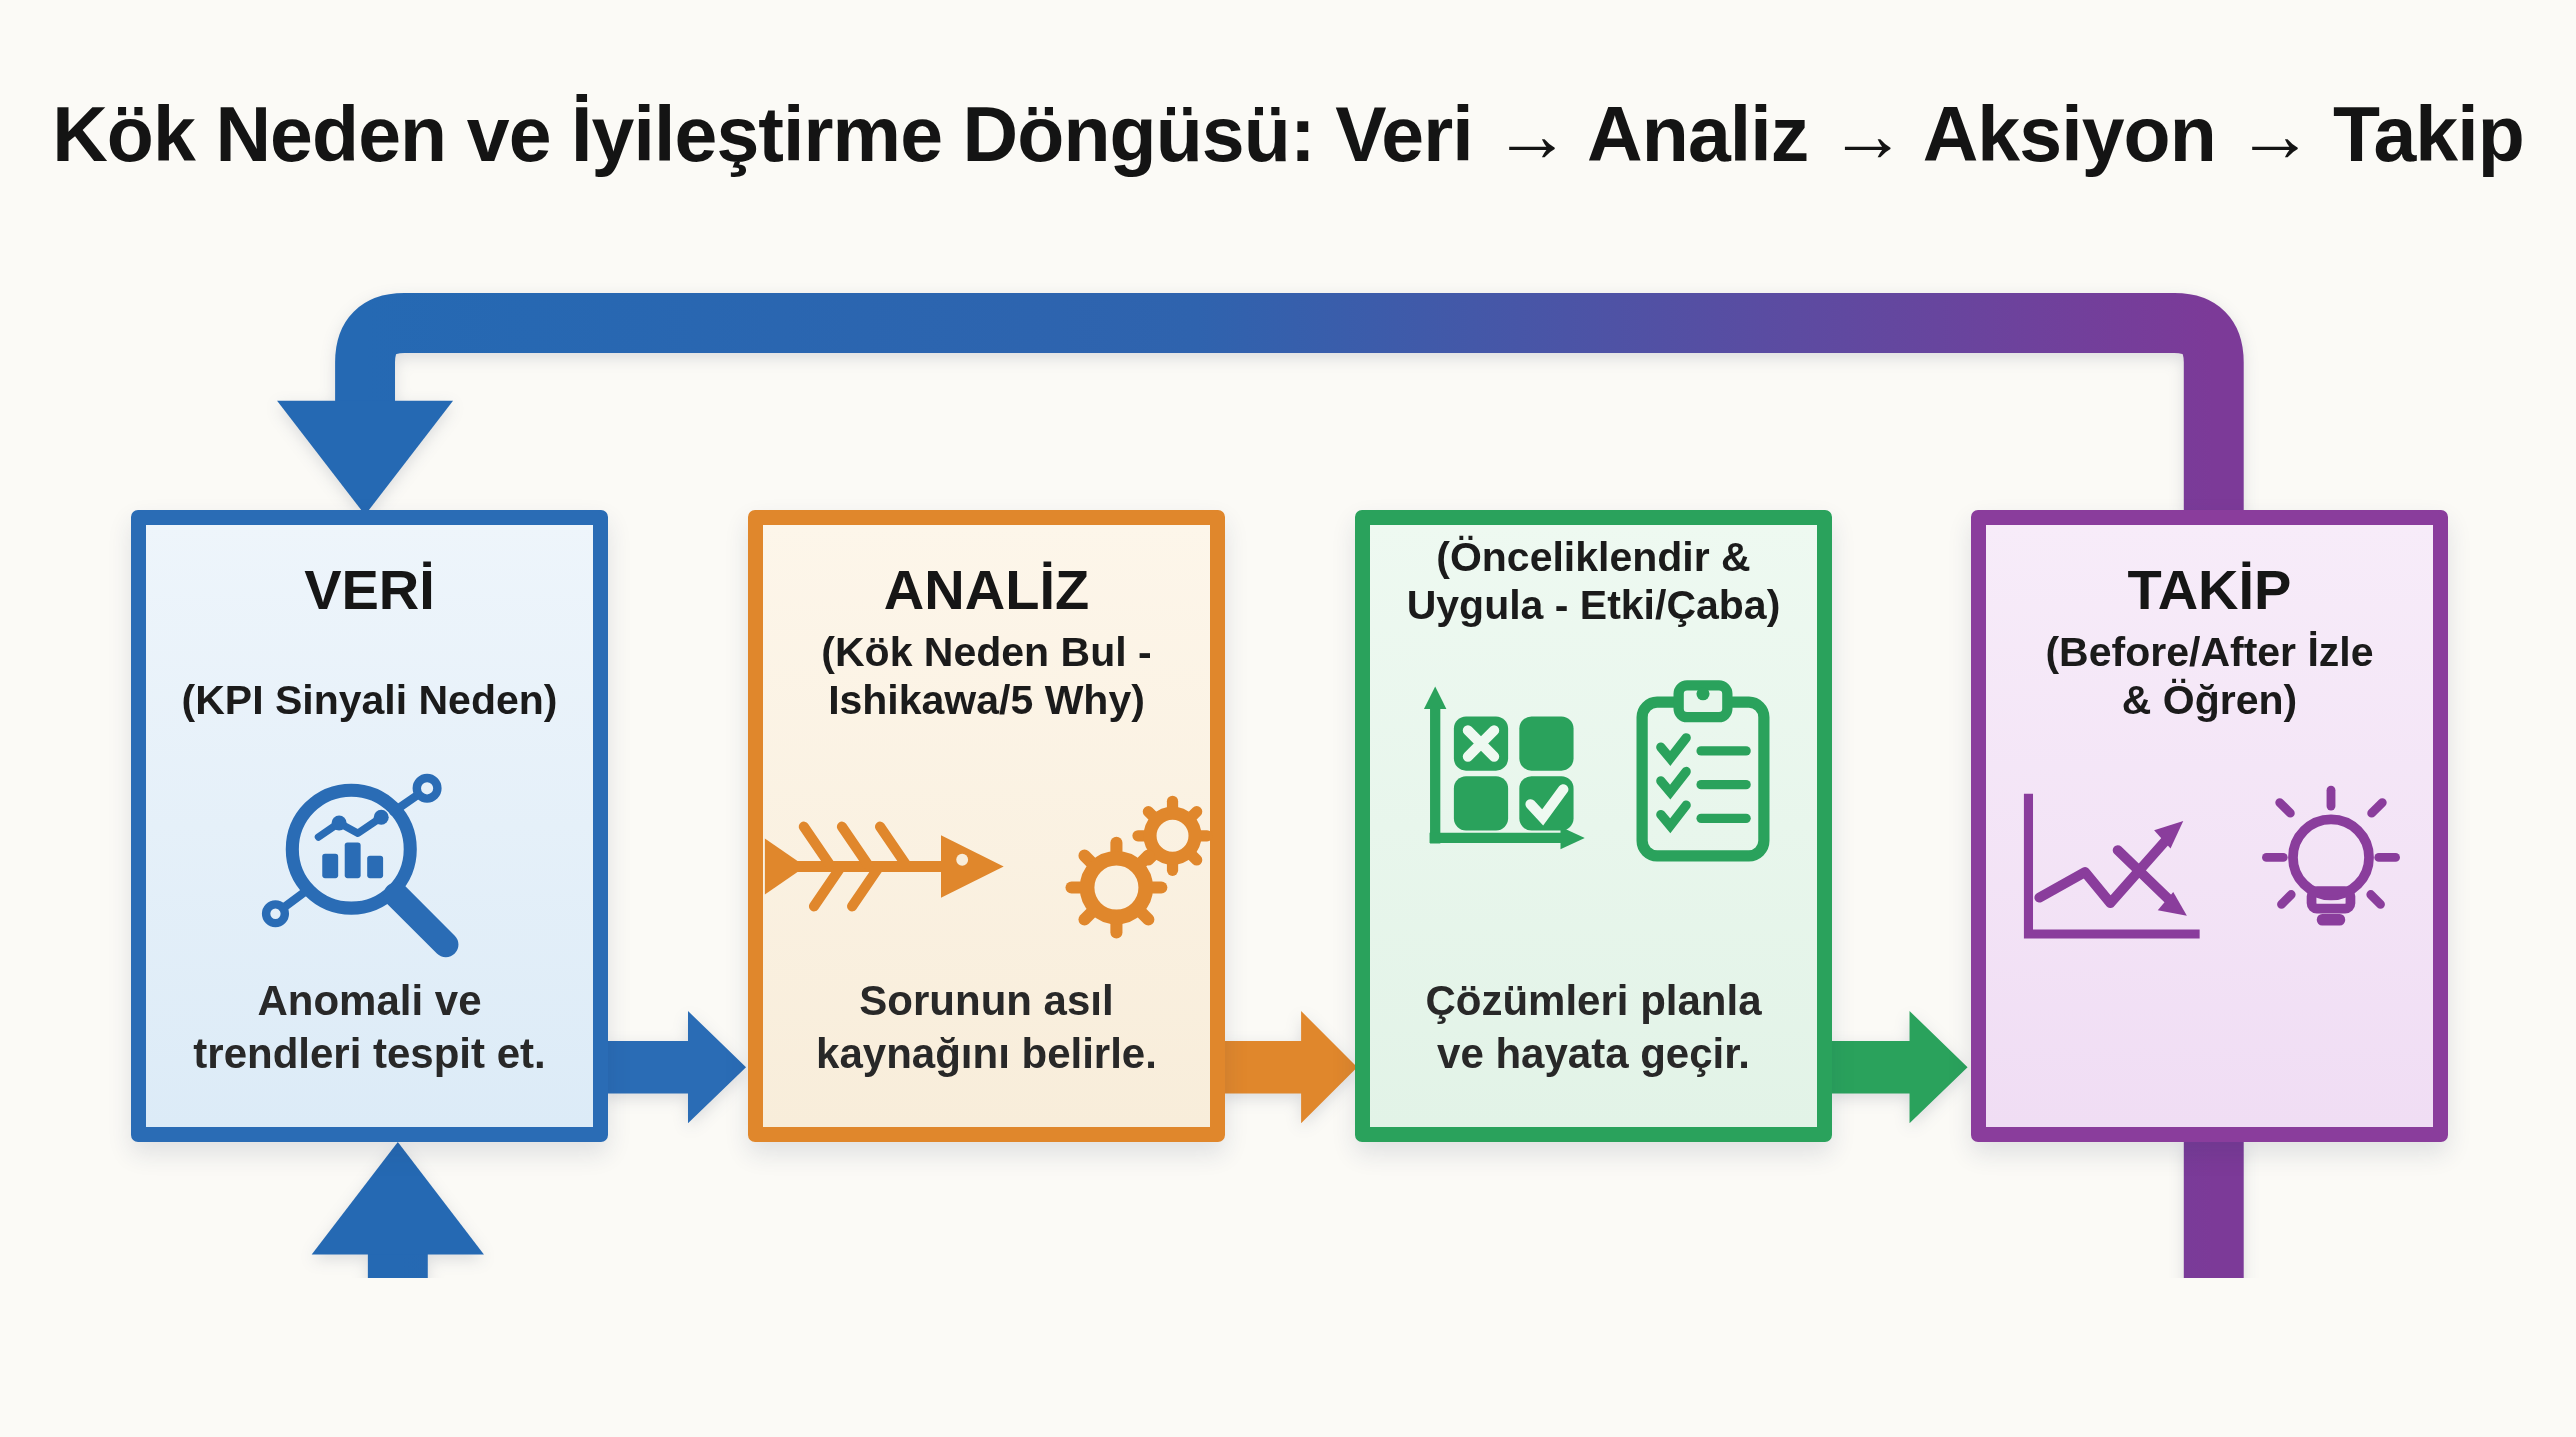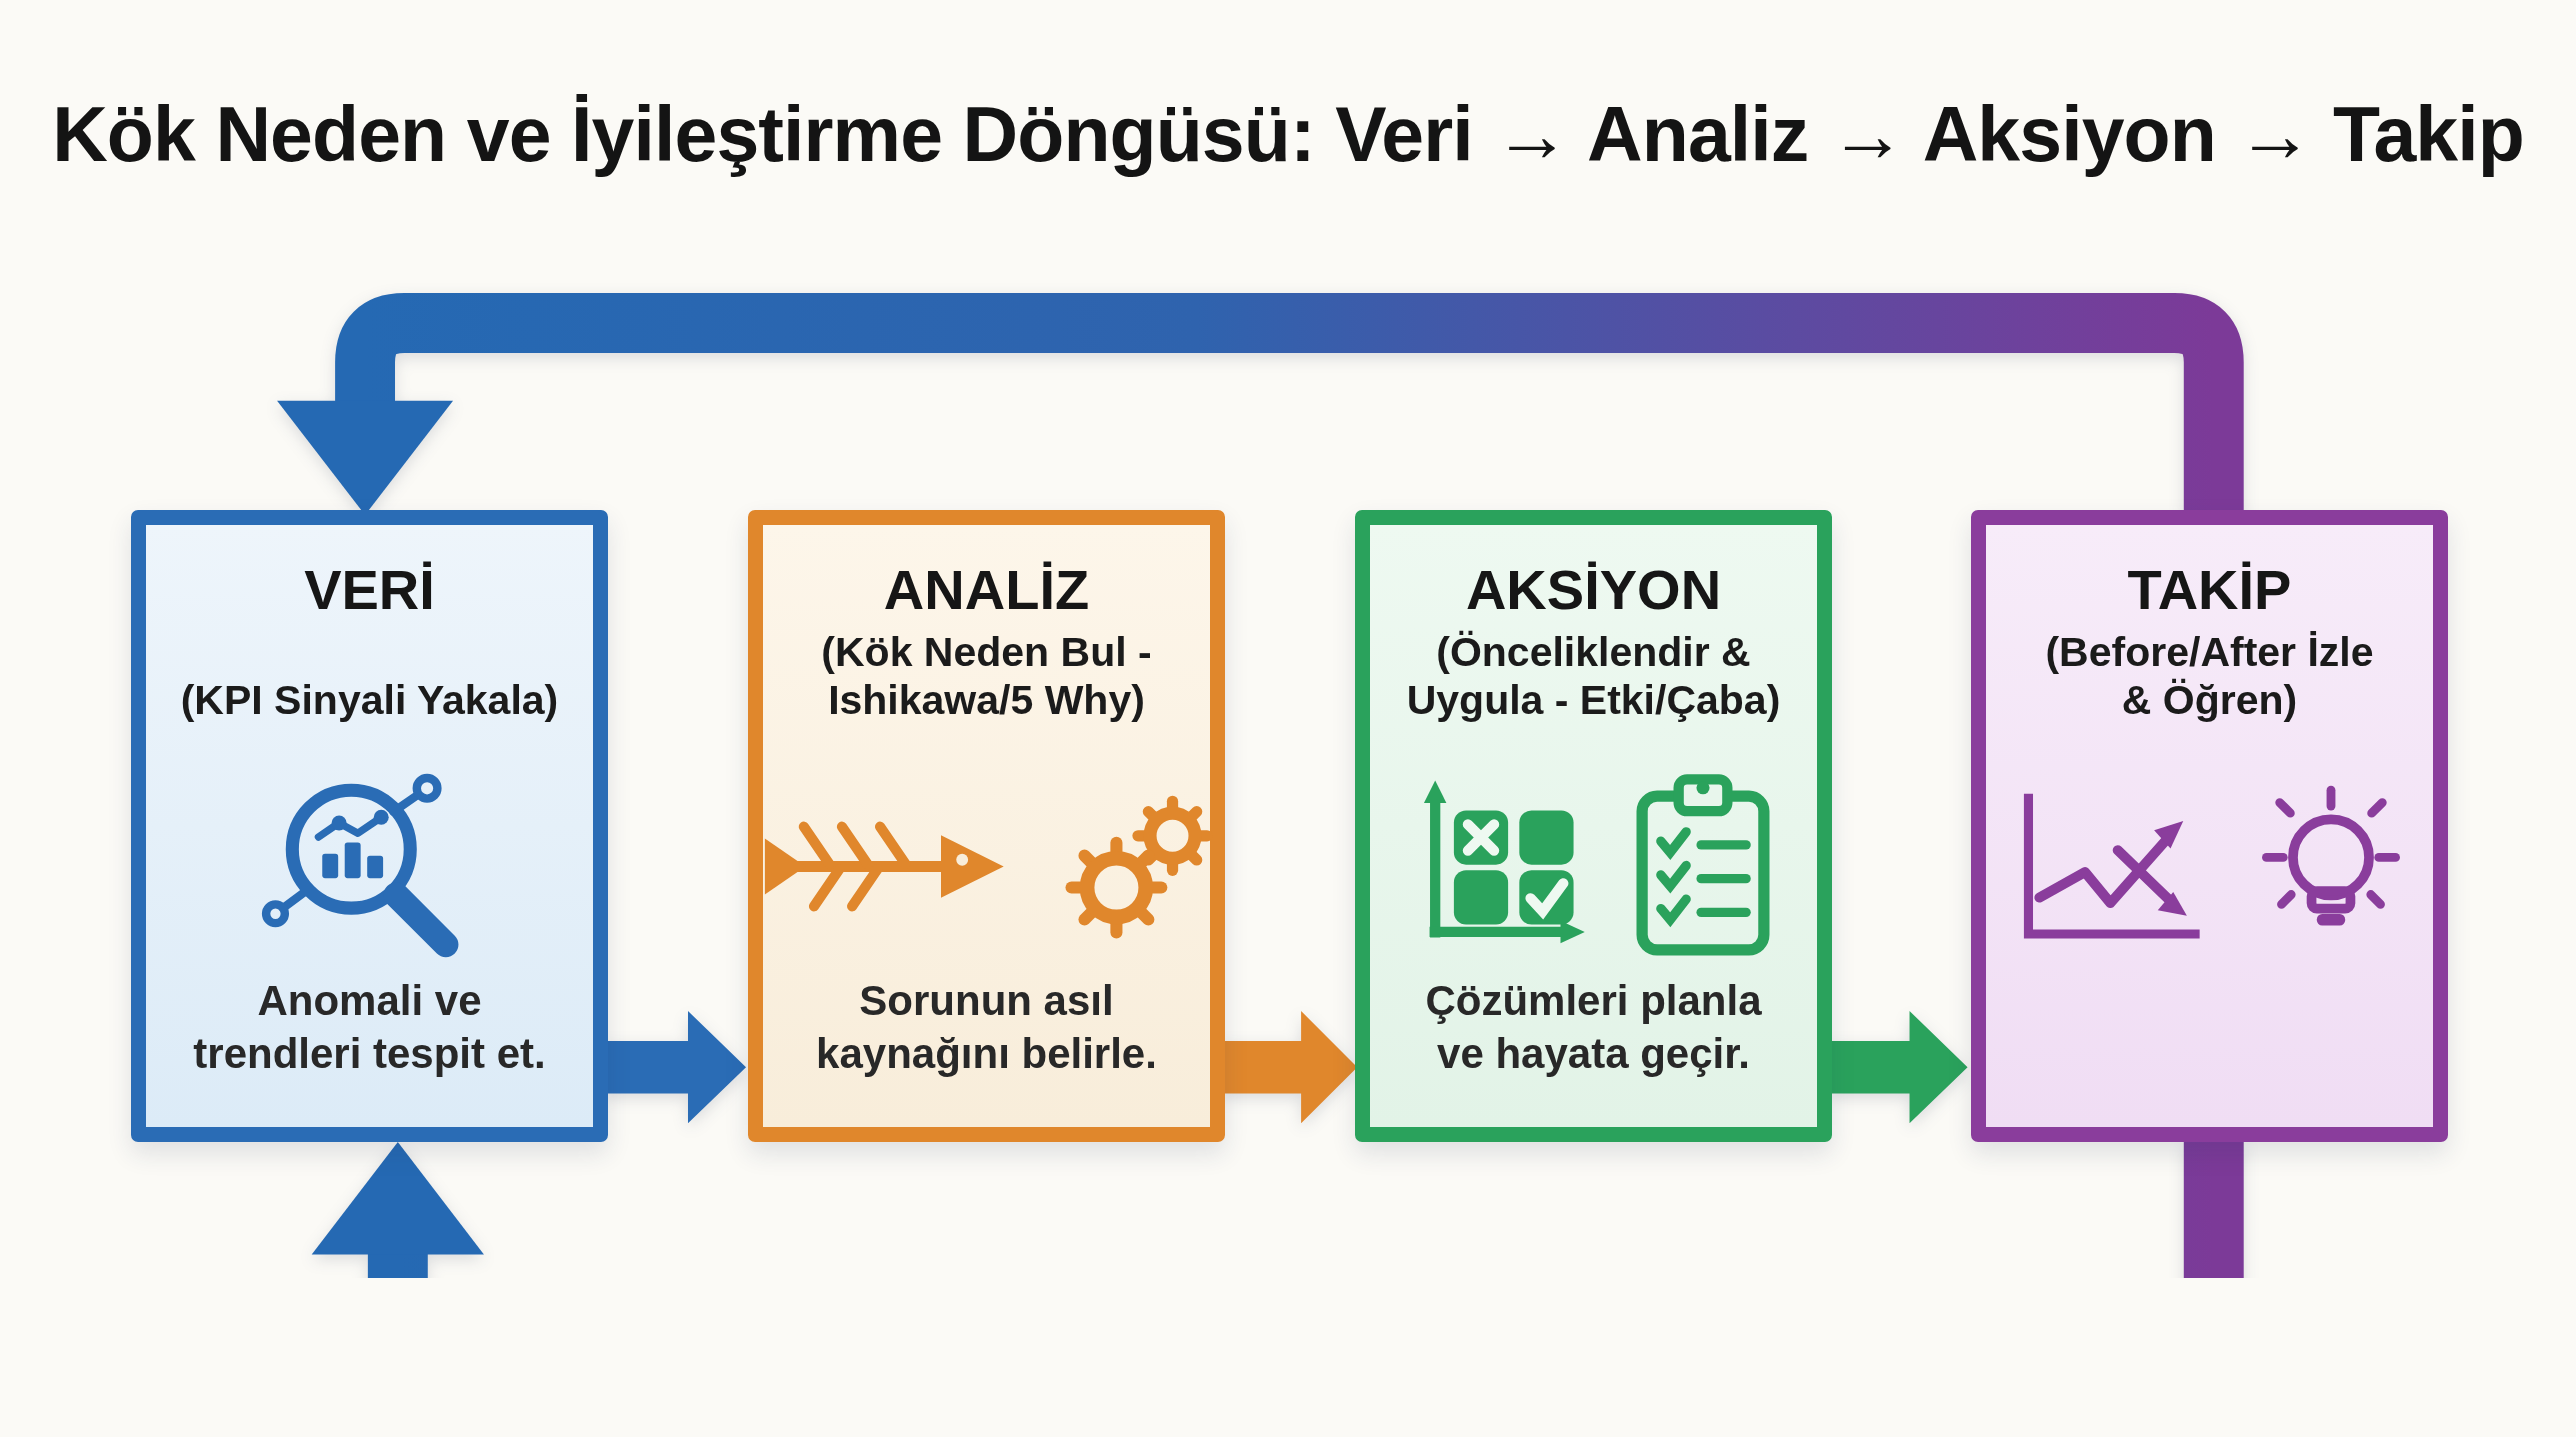--- a/index.html
+++ b/index.html
@@ -75,21 +75,21 @@
   </svg>
 
   <svg id="connector-svg" width="2576" height="1438" viewBox="0 0 2752 1536">
     <polygon fill="#2a6cb5" points="646,1112 735,1112 735,1080 797,1140 735,1200 735,1168 646,1168"></polygon>
     <polygon fill="#e0872c" points="1305,1112 1390,1112 1390,1080 1450,1140 1390,1200 1390,1168 1305,1168"></polygon>
     <polygon fill="#2aa25c" points="1955,1112 2040,1112 2040,1080 2102,1140 2040,1200 2040,1168 1955,1168"></polygon>
   </svg>
 
   <div class="card card-veri">
     <div class="card-title">VERİ</div>
-    <div class="card-sub">(KPI Sinyali Yakala)</div>
+    <div class="card-sub">(KPI Sinyali Neden)</div>
     <div class="icon-row">
       <svg width="234" height="206" viewBox="0 0 250 220">
         <g stroke="#2a6cb5" fill="none">
           <line x1="150" y1="52" x2="176" y2="34" stroke-width="9" stroke-linecap="round"></line>
           <circle cx="186" cy="27" r="11" stroke-width="9"></circle>
           <line x1="55" y1="138" x2="32" y2="155" stroke-width="9" stroke-linecap="round"></line>
           <circle cx="24" cy="161" r="10" stroke-width="9"></circle>
           <circle cx="105" cy="92" r="63" stroke-width="14"></circle>
           <line x1="153" y1="141" x2="206" y2="194" stroke-width="27" stroke-linecap="round"></line>
           <polyline points="70,79 92,64 112,75 137,58" stroke-width="8" stroke-linejoin="round" stroke-linecap="round"></polyline>
@@ -148,21 +148,20 @@
             <line x1="96" y1="146" x2="107" y2="157"></line>
         </g>
         <circle cx="70" cy="120" r="34" fill="none" stroke="#e0872c" stroke-width="17"></circle>
       </svg>
     </div>
     <div class="card-desc">Sorunun asıl
 kaynağını belirle.</div>
   </div>
 
   <div class="card card-aksiyon">
-    <div class="card-title">AKSİYON</div>
     <div class="card-sub">(Önceliklendir &amp;
 Uygula - Etki/Çaba)</div>
     <div class="icon-row">
       <svg width="187" height="187" viewBox="0 0 200 200">
         <line x1="28" y1="26" x2="28" y2="176" stroke="#2aa25c" stroke-width="11"></line>
         <polygon points="28,8 16,32 40,32" fill="#2aa25c"></polygon>
         <line x1="22" y1="170" x2="168" y2="170" stroke="#2aa25c" stroke-width="11"></line>
         <polygon points="188,170 162,158 162,182" fill="#2aa25c"></polygon>
         <g fill="#2aa25c">
           <rect x="48" y="40" width="58" height="58" rx="13"></rect>

